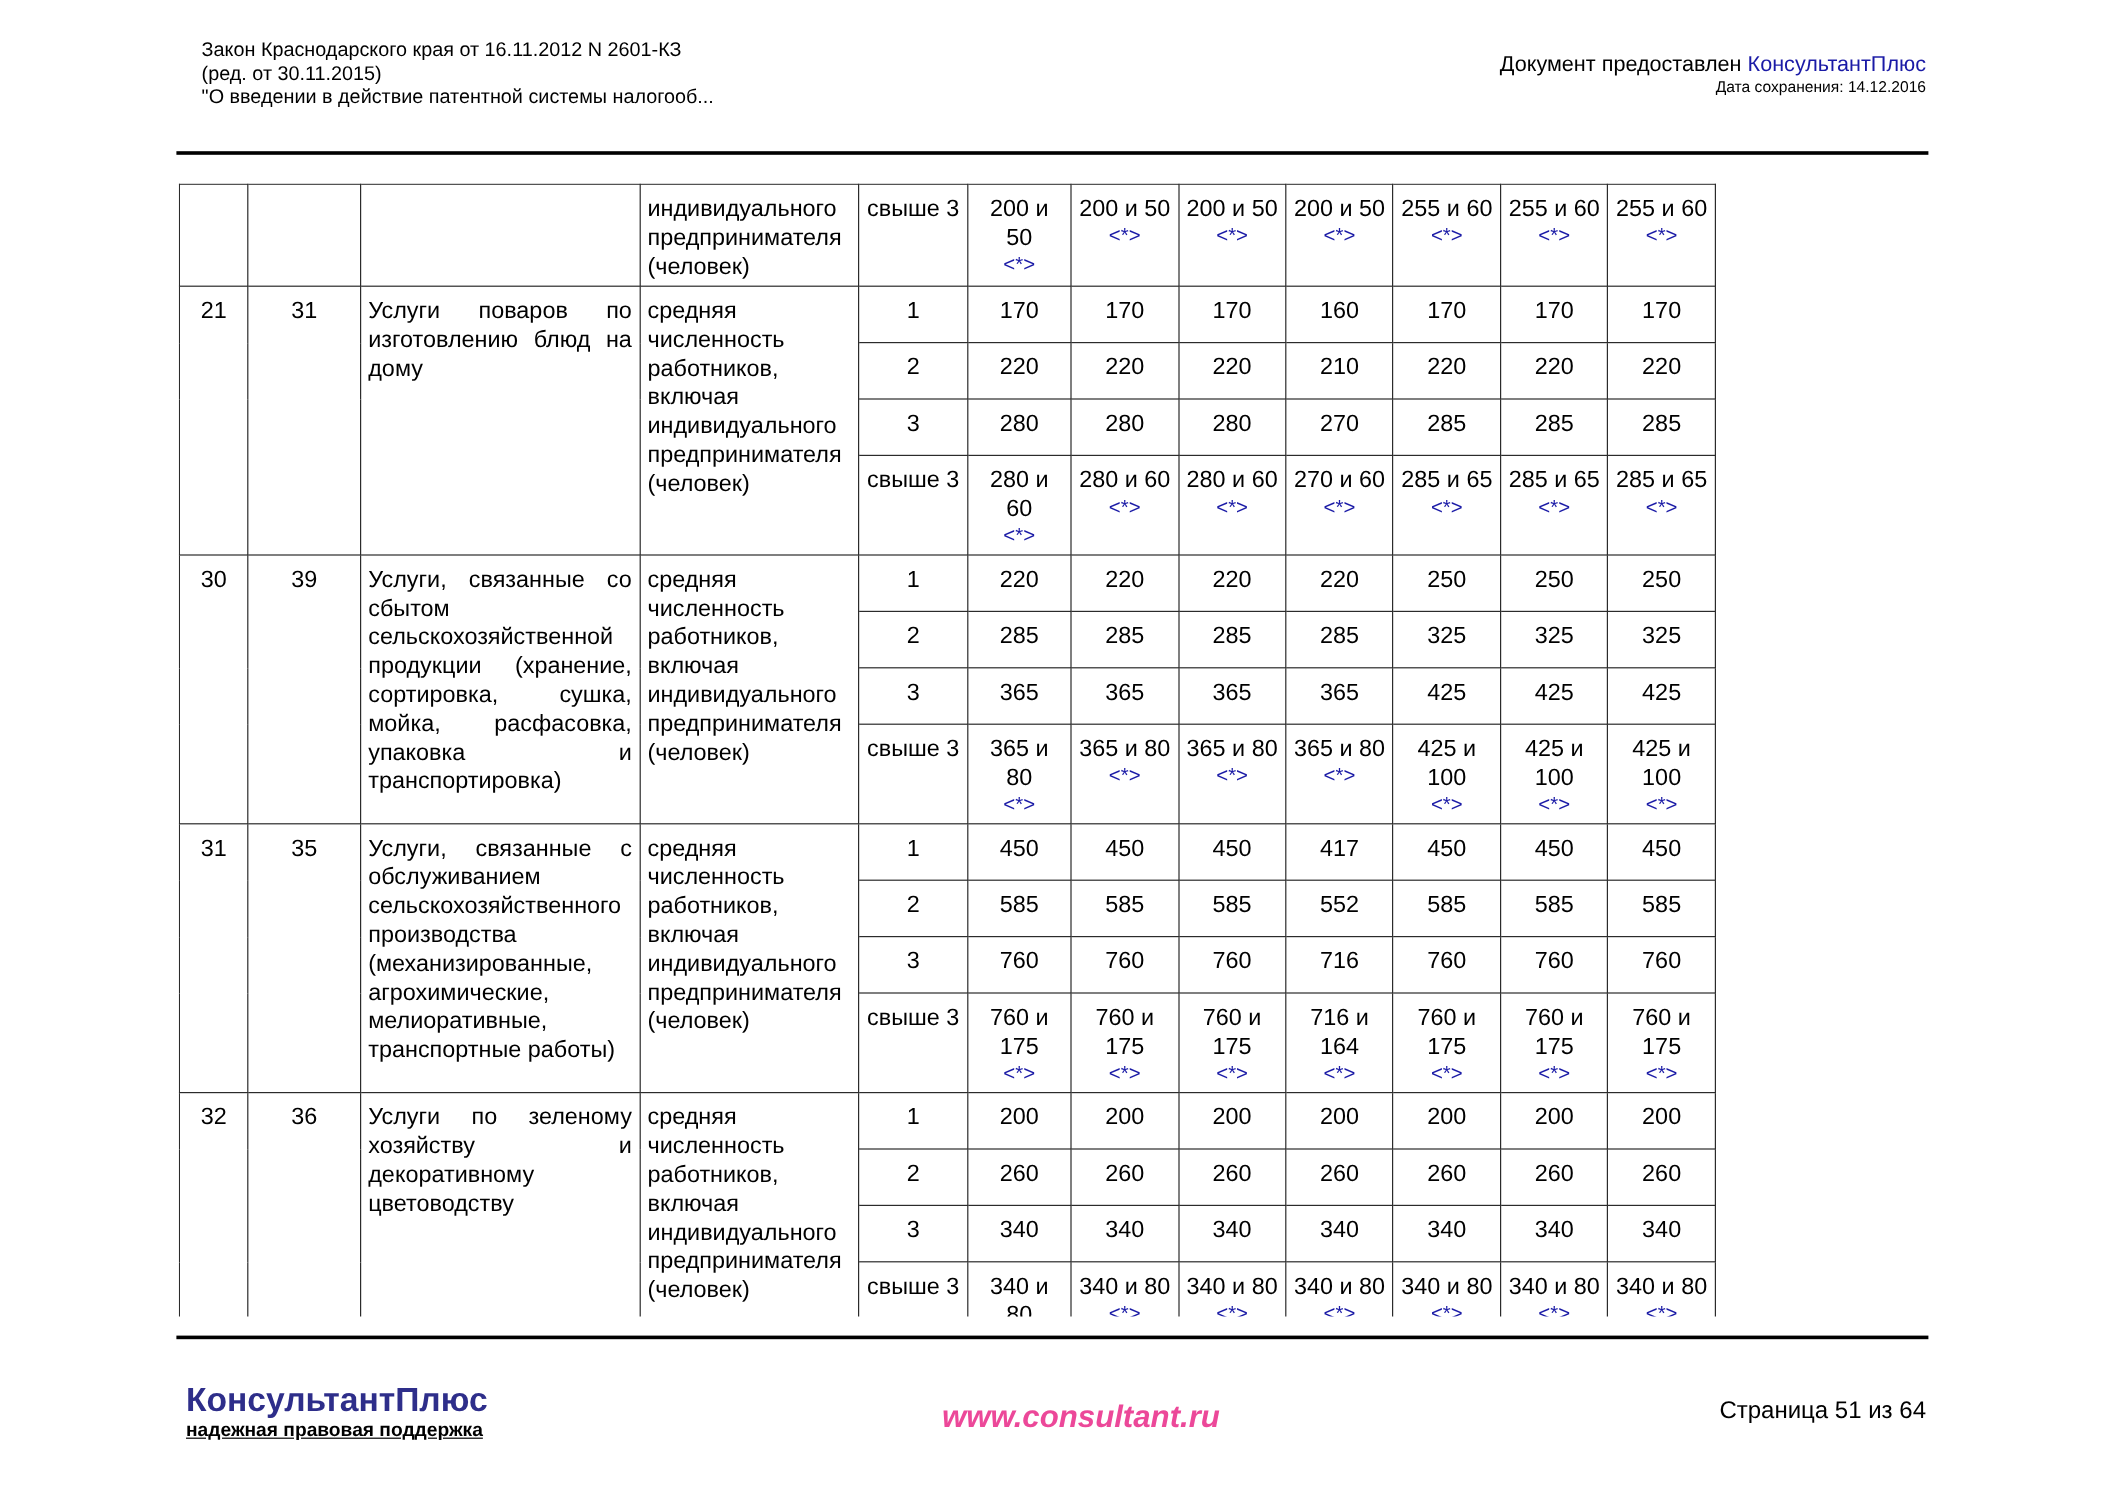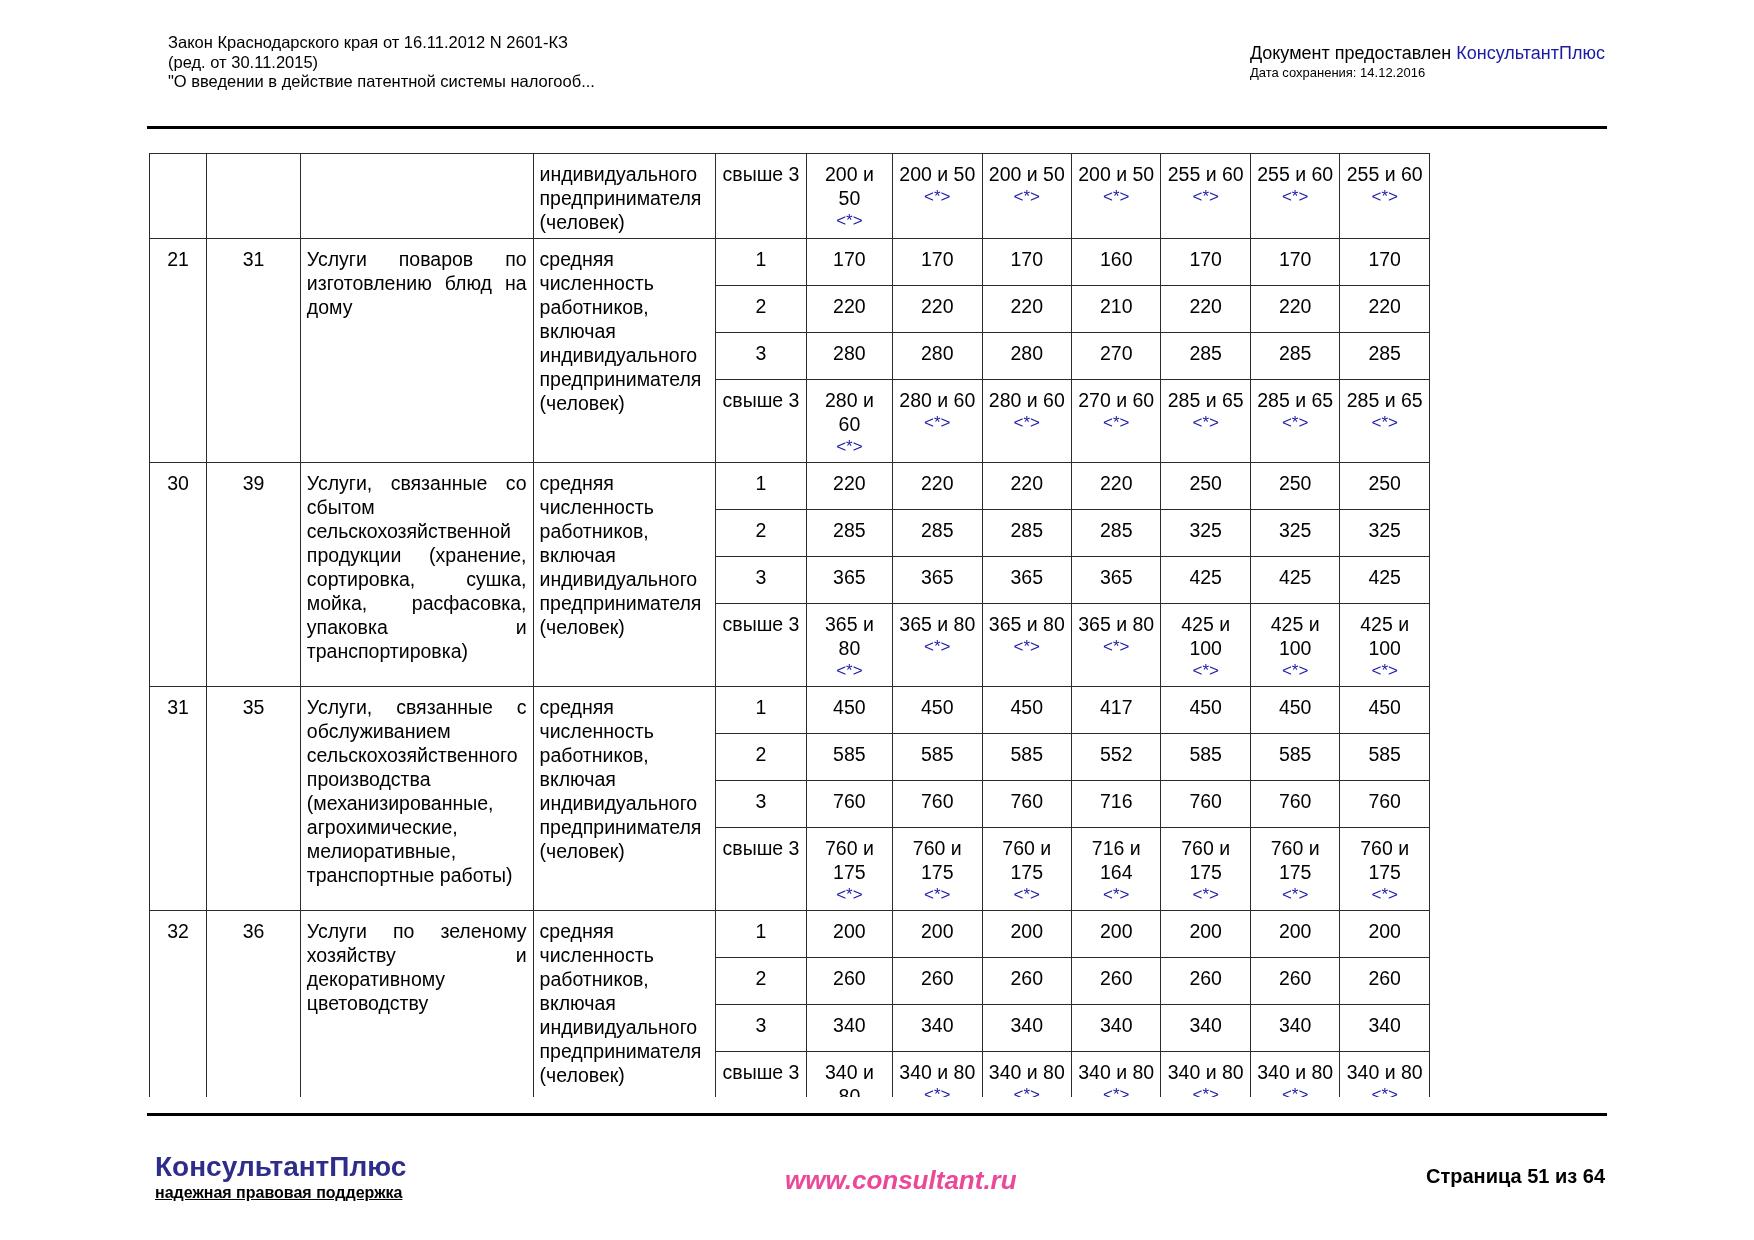--- a/index.html
+++ b/index.html
@@ -5,21 +5,21 @@
   html, body { margin: 0; padding: 0; background: #ffffff; }
   body {
     width: 1754px; height: 1240px; position: relative; overflow: hidden;
     font-family: "Liberation Sans", sans-serif; color: #000;
   }
   .hdr-left {
     position: absolute; left: 168px; top: 33px;
     font-size: 16.5px; line-height: 19.5px;
   }
   .hdr-right {
-    position: absolute; right: 149px; top: 43px; text-align: left;
+    position: absolute; right: 149px; top: 43px; text-align: right;
     font-size: 18px; line-height: 20px;
   }
   .hdr-right .date { font-size: 13px; }
   .brand-link { color: #1a1aa6; }
   .rule {
     position: absolute; left: 147px; width: 1460px; height: 3px; background: #000;
   }
   .rule.top { top: 126px; }
   .rule.bottom { top: 1113px; }
 
@@ -48,21 +48,21 @@
     color: #2e2e8a; font-weight: bold; font-size: 28px; line-height: 30px;
   }
   .footer-brand .tag {
     font-weight: bold; font-size: 16px; line-height: 20px; margin-top: 1px; text-decoration: underline;
   }
   .footer-url {
     position: absolute; left: 785px; top: 1165px;
     color: #ec4899; font-weight: bold; font-size: 26px; font-style: italic;
   }
   .footer-page {
-    position: absolute; right: 149px; top: 1165px; font-size: 20px; font-weight: bold;
+    position: absolute; right: 149px; top: 1165px; font-size: 20px;
   }
 </style>
 </head>
 <body>
 
 <div class="hdr-left">
   <div>Закон Краснодарского края от 16.11.2012 N 2601-КЗ</div>
   <div>(ред. от 30.11.2015)</div>
   <div>"О введении в действие патентной системы налогооб...</div>
 </div>

